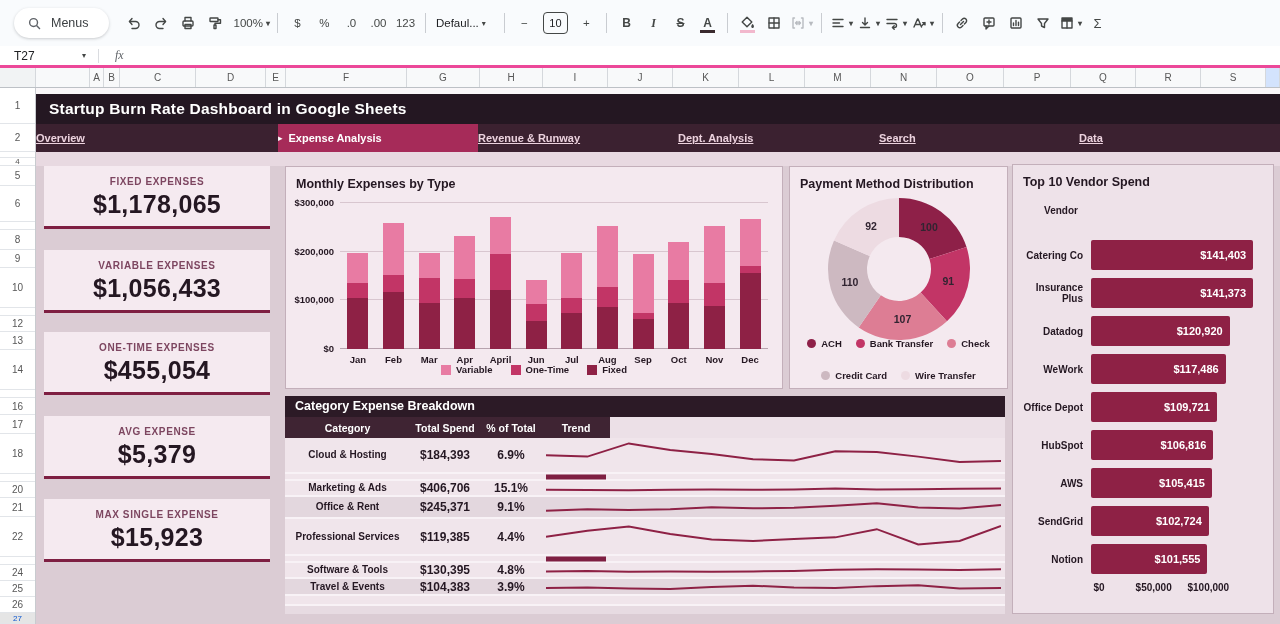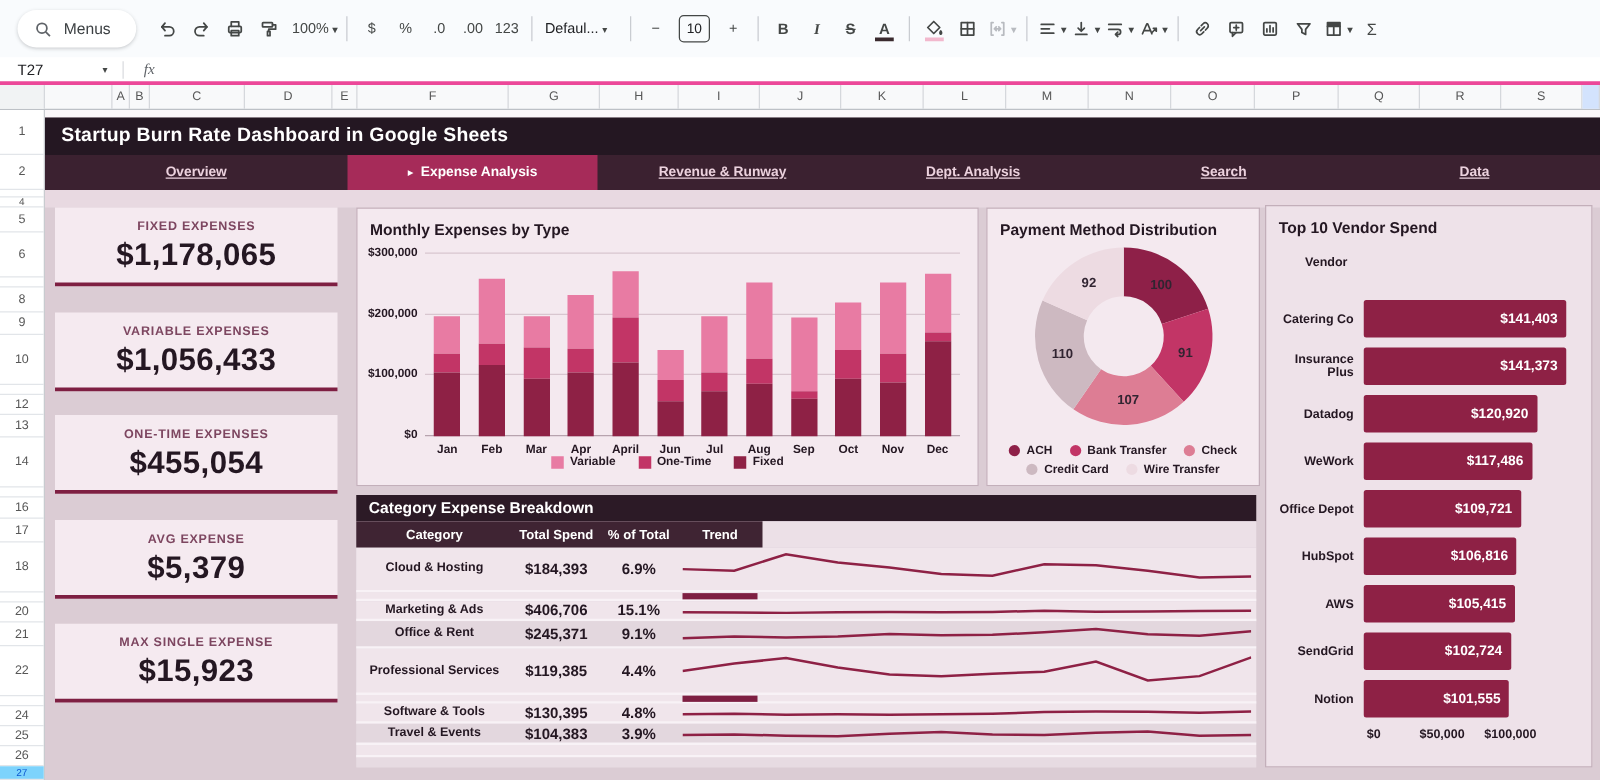--- a/index.html
+++ b/index.html
@@ -35,28 +35,28 @@
   .corner{width:36px;flex:none;border-right:1px solid #d5d8dc;background:#f1f3f4}
   #colcells{display:flex;flex:1}
   .colcell{border-right:1px solid #d5d8dc;display:flex;align-items:center;justify-content:center;
            font-size:10px;color:#575757;flex:none;overflow:hidden}
   .colcell.sel{background:#d3e3fd}
 
   
   .content{position:relative;height:536px;background:#dbccd4;overflow:hidden}
   .rowhdr{position:absolute;left:0;top:0;width:36px;height:536px;background:#fff;border-right:1px solid #c8cbcf;z-index:5}
   .rowcell{border-bottom:1px solid #e2e5e9;display:flex;align-items:center;justify-content:center;font-size:10px;color:#575757}
-  .rowcell.sel{background:#7dd3fc;color:#0b57d0;font-weight:normal}
+  .rowcell.sel{background:#e5e5e5;color:#0b57d0;font-weight:normal}
   .sheet{position:absolute;left:36px;top:0;width:1244px;height:536px}
 
   .topstrip{position:absolute;top:0;left:0;width:100%;height:6px;background:#faf7f9}
   .dash-title{position:absolute;left:0;top:6px;width:100%;height:30px;background:#241722;color:#fff;
               font-size:15.5px;font-weight:bold;line-height:30px;padding-left:13px;letter-spacing:.2px}
   #tabs{position:absolute;left:0;top:36px;width:100%;height:28px;background:#3b2130;display:flex}
-  .tab{display:flex;align-items:center;justify-content:center;height:100%;flex:none}
+  .tab{display:flex;align-items:center;height:100%;flex:none}
   .tab .lbl{color:#ecd2de;font-size:11px;font-weight:bold;text-decoration:underline}
   .tab.active{background:#a62b59}
   .tab.active .lbl{color:#fff;text-decoration:none}
   .tabarrow{color:#fff;font-size:9px;margin-right:6px}
   .strip{position:absolute;left:0;top:64px;width:100%;height:14px;background:#e8d9e1}
 
   
   .mcard{position:absolute;left:8px;width:226px;height:63px;background:#f5eaf0;border-bottom:3px solid #7e1f42;text-align:center}
   .mlab{margin-top:10px;font-size:10px;font-weight:bold;letter-spacing:.6px;color:#7d4660}
   .mval{margin-top:3px;font-size:25px;font-weight:bold;color:#241722;letter-spacing:.3px}
@@ -76,21 +76,21 @@
   .bars{position:absolute;left:0;right:0;top:0;bottom:0;display:flex;align-items:flex-end;justify-content:space-around}
   .bcell{width:21px;display:flex;flex-direction:column-reverse;position:relative;flex:none}
   .mon{position:absolute;top:100%;margin-top:5px;left:50%;transform:translateX(-50%);font-size:9.5px;font-weight:bold;color:#241722}
   #mLegend{position:absolute;left:0;right:0;top:197px;display:flex;justify-content:center;gap:18px;align-items:center}
   .lgi{display:flex;align-items:center;gap:5px;font-size:9.5px;font-weight:bold;color:#241722}
   .lgsw{width:10px;height:10px;flex:none}
 
   
   #donutSvg{position:absolute;left:1px;top:28px}
   .dlab{font-size:10.5px;font-weight:bold;fill:#312431;font-family:"Liberation Sans",sans-serif}
-  #payLegend{position:absolute;left:0;right:0;bottom:7px;display:flex;flex-direction:column;gap:4px;align-items:center}
+  #payLegend{position:absolute;left:0;right:0;bottom:7px;display:flex;flex-direction:column;gap:21px;align-items:center}
   .plrow{display:flex;gap:14px}
   .pldot{width:9px;height:9px;border-radius:50%;flex:none}
 
   
   .vaxtitle{margin-top:16px;width:96px;text-align:center;font-size:10px;font-weight:bold;color:#241722}
   #vRows{margin-top:20px}
   .vrow{display:flex;align-items:center;height:38px;padding-right:10px}
   .vlab{width:78px;text-align:right;padding-right:8px;font-size:10px;font-weight:bold;color:#241722;flex:none}
   .vbarzone{flex:1;position:relative;height:30px}
   .vbar{position:absolute;left:0;top:0;height:30px;background:#8e2145;border-radius:2px}

